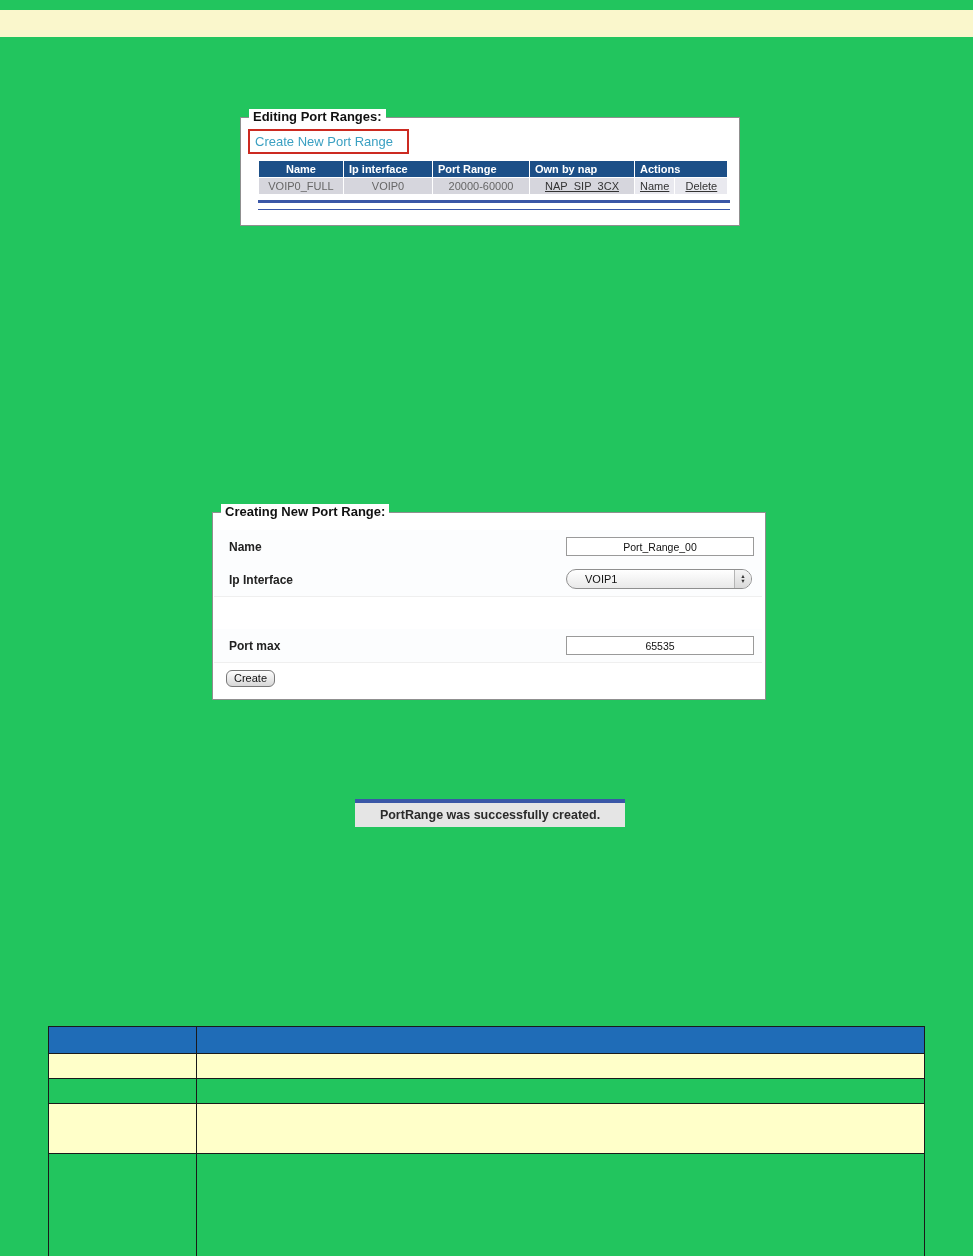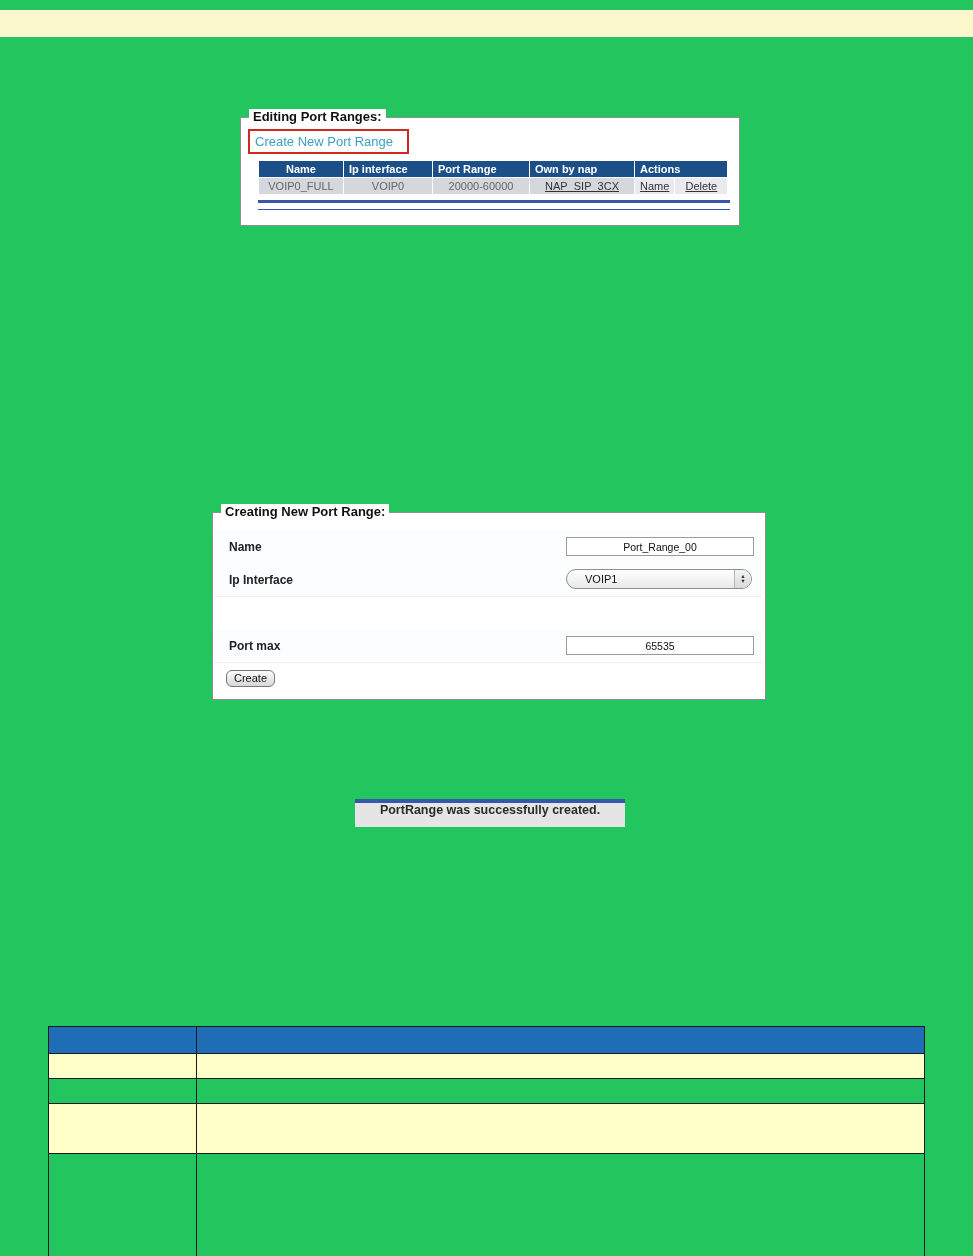--- a/index.html
+++ b/index.html
@@ -78,21 +78,21 @@
   .stepper span{font-size:5.5px;line-height:5px;color:#333;}
   .create-btn{
     position:absolute;left:13px;top:157px;font-family:"Liberation Sans",sans-serif;
     font-size:11px;color:#111;padding:1px 7px 2px 7px;border:1px solid #777;border-radius:6px;
     background:linear-gradient(#fdfdfd,#d7d7d7);cursor:pointer;
   }
   
   .status{
     position:absolute;left:355px;top:799px;width:270px;height:24px;
     background:#e5e5e5;border-top:4px solid var(--rule_blue,#3a57a7);
-    display:flex;align-items:flex-start;justify-content:center;
+    display:flex;align-items:center;justify-content:center;
   }
   .status span{font-size:12.5px;font-weight:bold;color:#2b2b2b;white-space:nowrap;}
   
   .desc-table{
     position:absolute;left:48px;top:1026px;width:877px;
     border-collapse:collapse;table-layout:fixed;font-size:12px;color:#222;
   }
   .desc-table th,.desc-table td{
     border:1px solid #1a1a1a;padding:2px 6px;vertical-align:top;text-align:left;
   }

